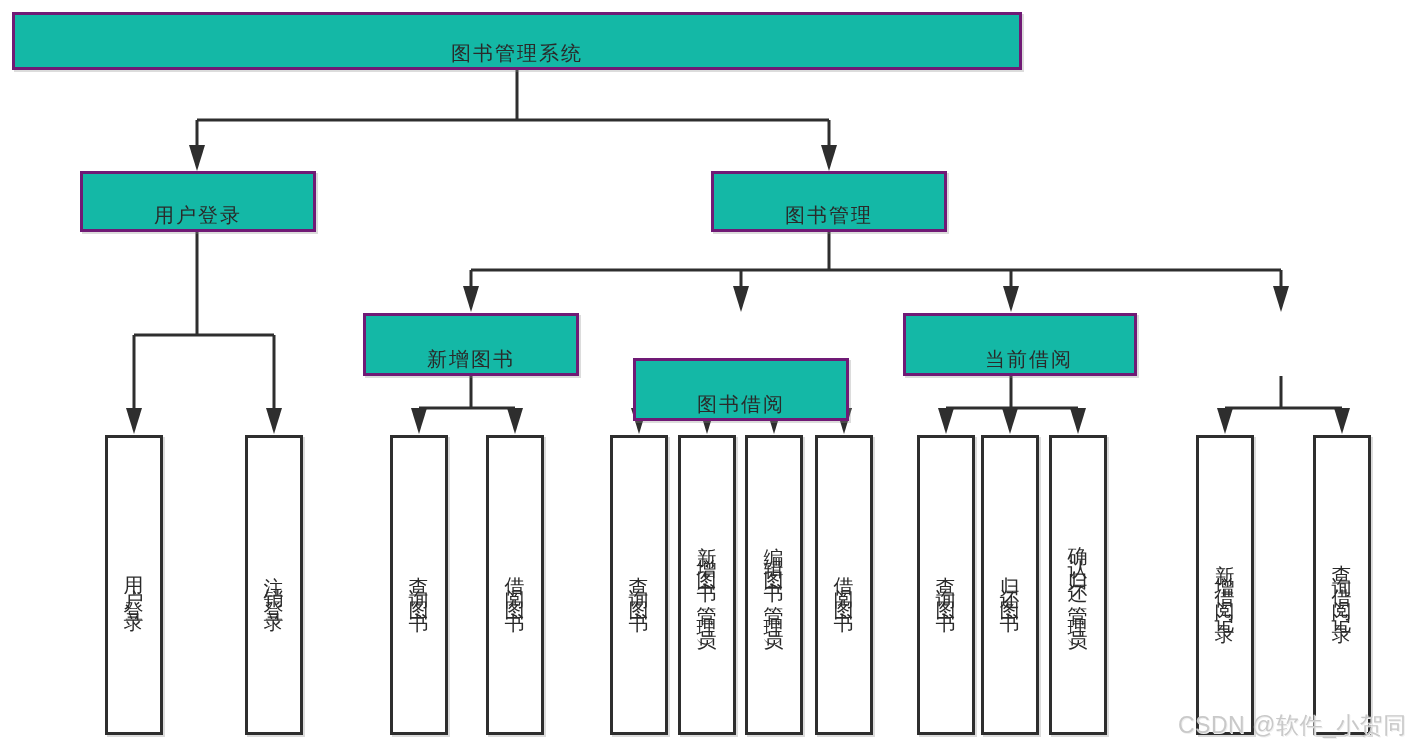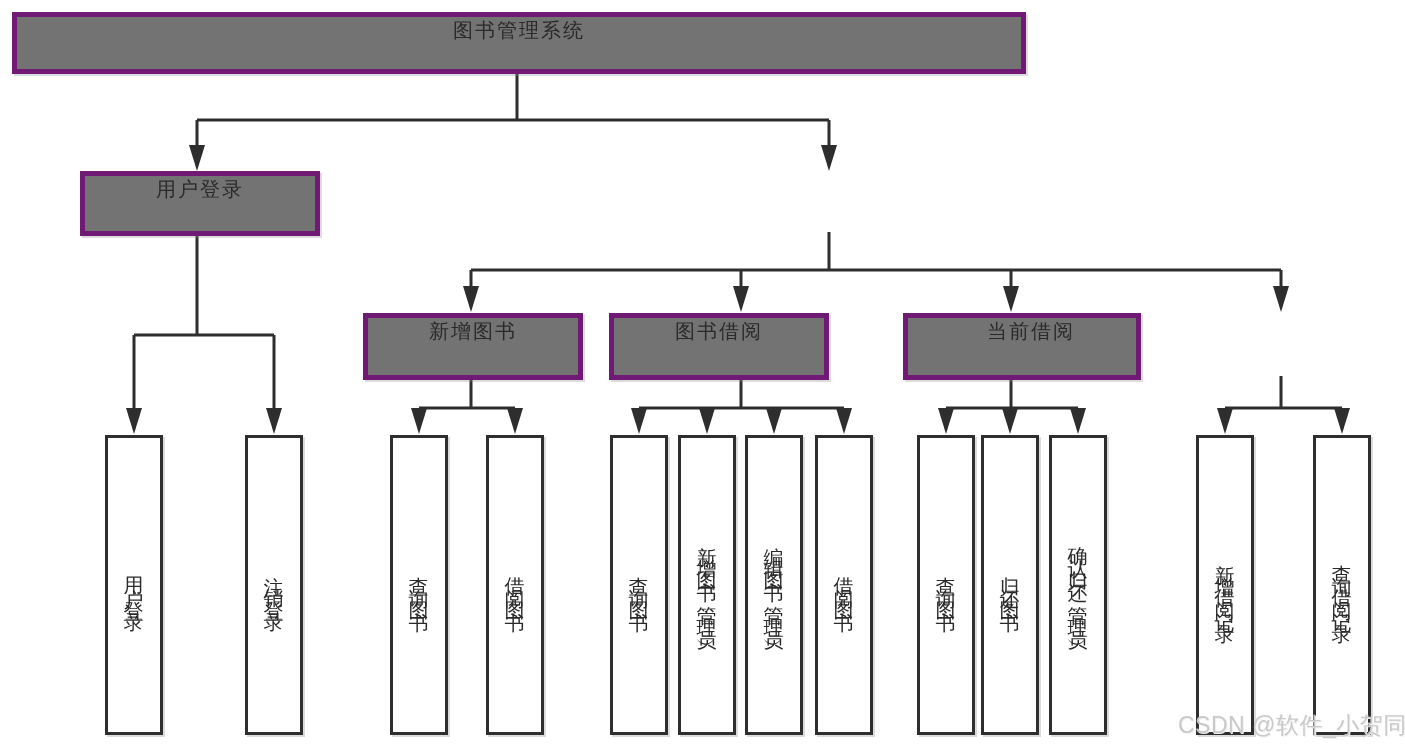--- a/index.html
+++ b/index.html
@@ -16,25 +16,25 @@
     overflow: hidden;
   }
   .connectors {
     position: absolute;
     left: 0;
     top: 0;
     z-index: 1;
   }
   .node {
     position: absolute;
-    background: #737373;
-    border: 5px solid #701a75;
+    background: #14b8a6;
+    border: 3px solid #701a75;
     box-shadow: 2px 2px 0 rgba(140,140,140,0.30);
     display: flex;
-    align-items: flex-start;
+    align-items: flex-end;
     justify-content: center;
     color: #2a2a2a;
     z-index: 2;
     box-sizing: content-box;
   }
   .node.h {
     font-size: 20px;
     letter-spacing: 2px;
   }
   .node.root {
@@ -127,25 +127,28 @@
     </g>
   </svg>
 
   <div class="node root h">
     <span>图书管理系统</span>
   </div>
 
   <div class="node lvl2 h" style="left:80px;">
     <span>用户登录</span>
   </div>
+  <div class="node lvl2 h" style="left:711px;">
+    <span>图书管理</span>
+  </div>
 
   <div class="node lvl3 h" style="left:363px;">
     <span>新增图书</span>
   </div>
-  <div class="node lvl3 h" style="left:609px;">
+  <div class="node lvl3 h" style="left:633px;margin-top:45px;">
     <span>图书借阅</span>
   </div>
   <div class="node lvl3 h" style="left:903px;padding-left:18px;">
     <span>当前借阅</span>
   </div>
 
   <div class="leaf" style="left:105px;">
     <span class="vtext">用户登录</span>
   </div>
   <div class="leaf" style="left:245px;">

